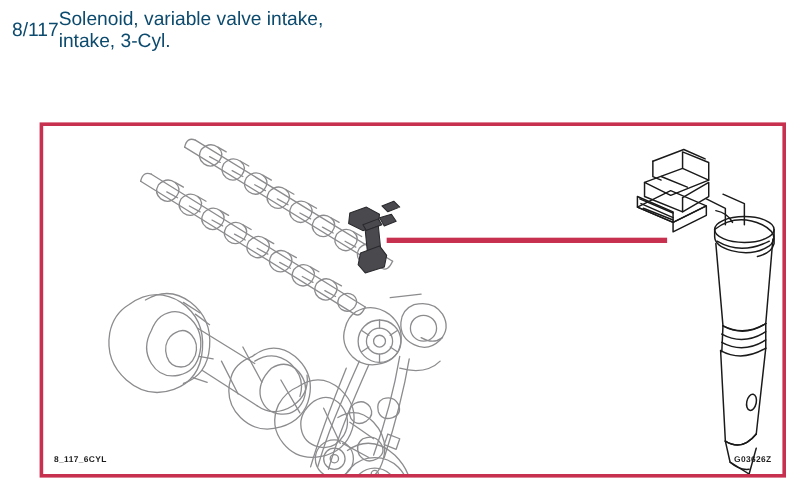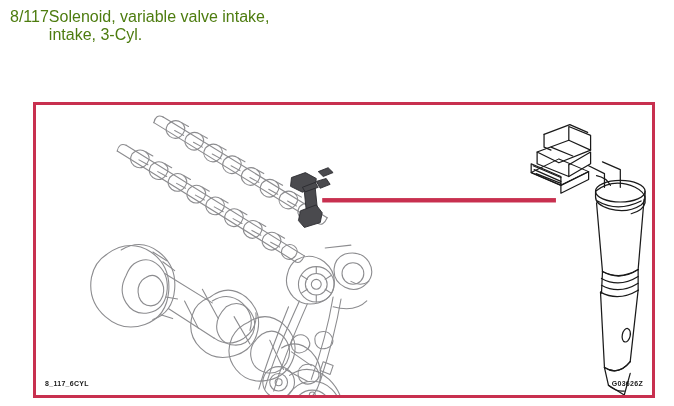--- a/index.html
+++ b/index.html
@@ -15,22 +15,22 @@
     font-family: "Liberation Sans", sans-serif;
   }
 
   
   #title-block {
     position: absolute;
     left: 10px;
     top: 8px;
     width: 640px;
     display: flex;
-    align-items: flex-start;
-    color: #4d7c0f;
+    align-items: center;
+    color: #0c4a6e;
   }
 
   
   #illustration-frame {
     position: absolute;
     left: 33px;
     top: 102px;
     width: 622px;
     height: 296px;
     border: 3px solid #C8304F;

